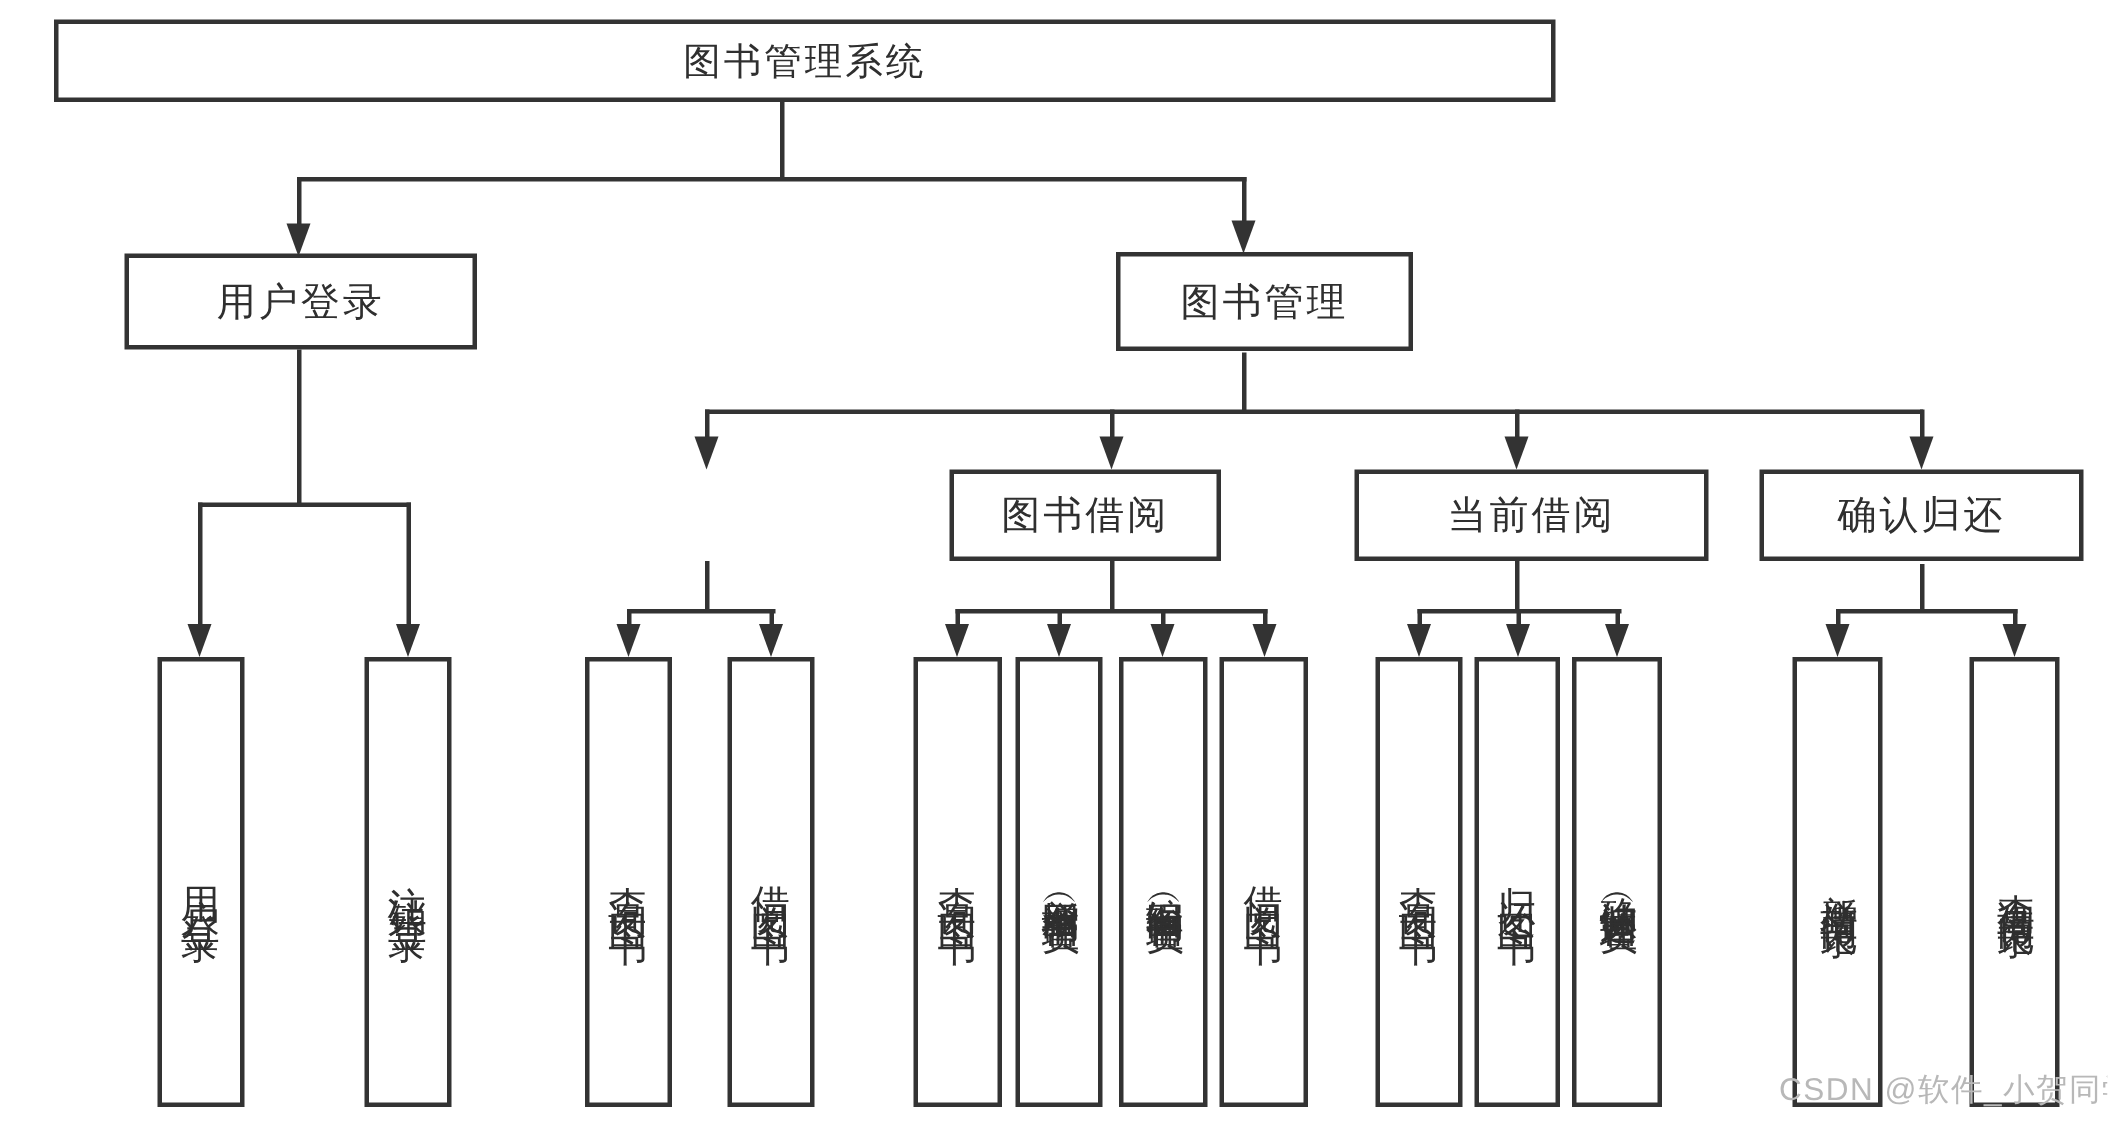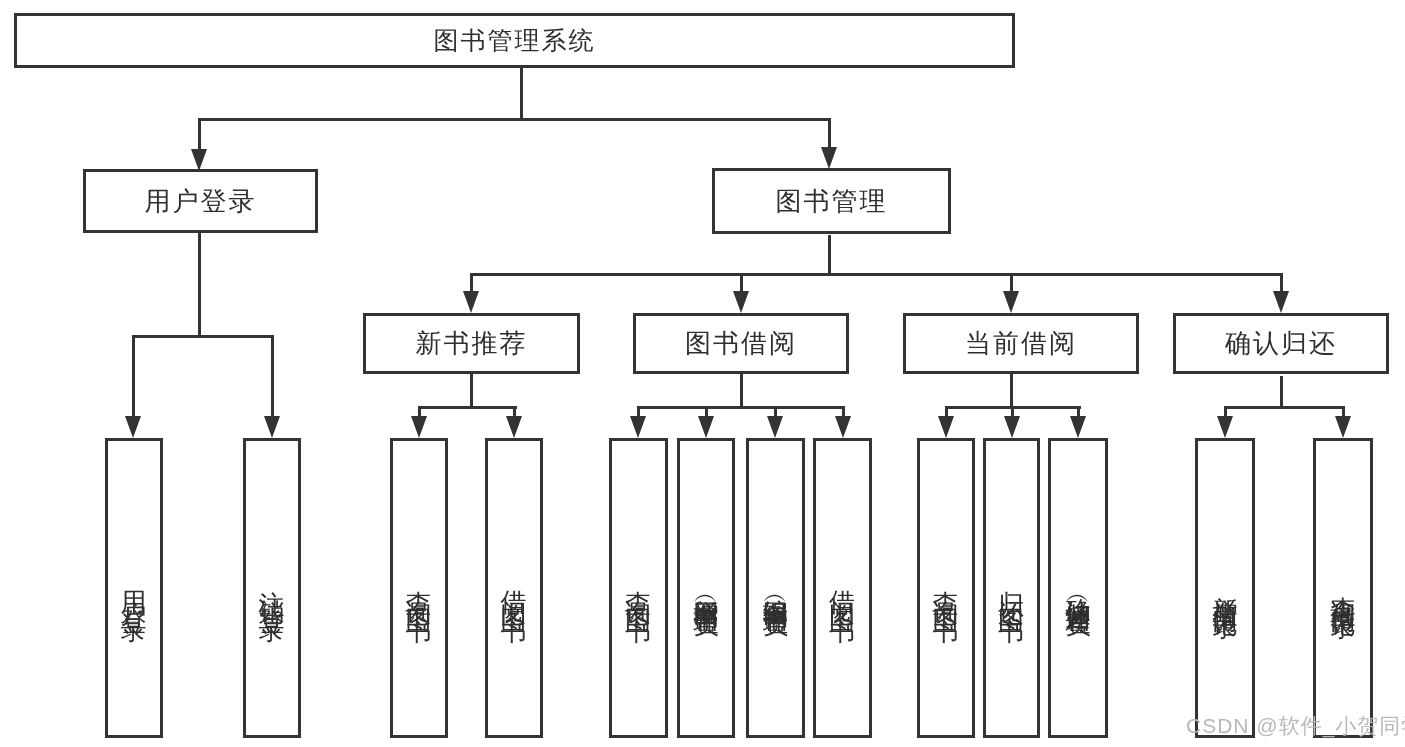--- a/index.html
+++ b/index.html
@@ -55,35 +55,32 @@
     color:var(--watermark);
     white-space:nowrap;
     z-index:10;
   }
 </style>
 </head>
 <body>
 
 <div class="stage">
 
-  <div class="box" style="left:14px;top:13px;width:1001px;height:55px">
+  <div class="box" style="left:36px;top:13px;width:1001px;height:55px">
     <span class="h-label">图书管理系统</span>
   </div>
 
   <div class="box" style="left:83px;top:169px;width:235px;height:64px">
     <span class="l23">用户登录</span>
   </div>
-  <div class="box" style="left:712px;top:168px;width:239px;height:66px">
+  <div class="box" style="left:744px;top:168px;width:198px;height:66px">
     <span class="l23">图书管理</span>
   </div>
 
-  <div class="box" style="left:363px;top:313px;width:217px;height:61px">
-    <span class="l23">新书推荐</span>
-  </div>
-  <div class="box" style="left:633px;top:313px;width:216px;height:61px">
+  <div class="box" style="left:633px;top:313px;width:181px;height:61px">
     <span class="l23">图书借阅</span>
   </div>
   <div class="box" style="left:903px;top:313px;width:236px;height:61px">
     <span class="l23">当前借阅</span>
   </div>
   <div class="box" style="left:1173px;top:313px;width:216px;height:61px">
     <span class="l23">确认归还</span>
   </div>
 
   <div class="box" style="left:105px;top:438px;width:58px;height:300px">

